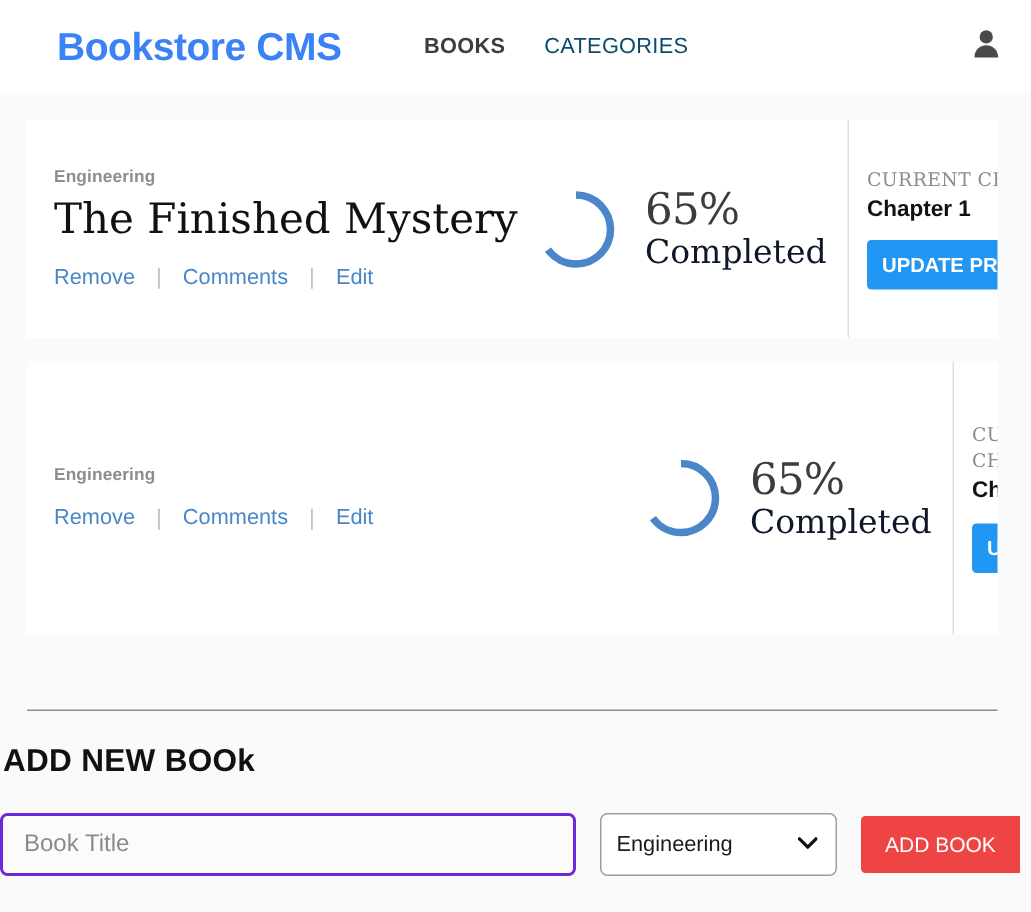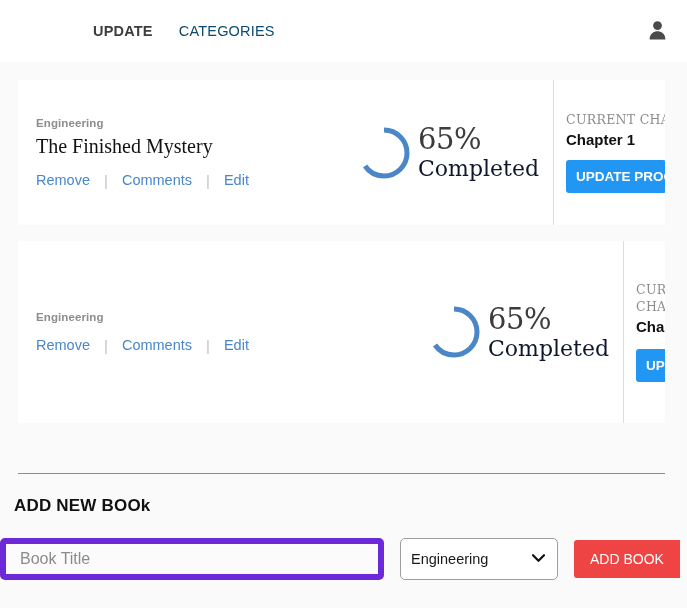--- a/index.html
+++ b/index.html
@@ -82,21 +82,21 @@
     color: #8d8d8d;
     letter-spacing: 0.1px;
     margin-bottom: 6px;
   }
   .book-title {
     font-family: "DejaVu Serif", "Liberation Serif", serif;
     color: #111111;
     font-weight: normal;
     margin: 0 0 4px 0;
   }
-  .card.one .book-title { font-size: 20px; line-height: 1.15; font-family: Liberation Serif, serif; }
+  .card.one .book-title { font-size: 28px; line-height: 1.15; }
   .card.two .book-title { font-size: 25px; line-height: 1.28; }
 
   .card-actions {
     margin-top: 14px;
     display: flex;
     align-items: center;
     font-size: 14.5px;
   }
   .action-link {
     color: #4a86c8;
@@ -114,21 +114,21 @@
     display: flex;
     align-items: center;
     flex: 0 0 auto;
   }
   .ring {
     width: 56px;
     height: 56px;
     flex: 0 0 56px;
   }
   .pct-wrap {
-    margin-left: 6px;
+    margin-left: 18px;
     font-family: "DejaVu Serif", "Liberation Serif", serif;
     color: #3c3c3c;
     line-height: 1;
   }
   .pct {
     font-size: 29px;
     display: block;
     letter-spacing: -0.5px;
   }
   .pct-label {
@@ -188,36 +188,36 @@
     height: 1px;
     background: #8c8c8c;
     width: 100%;
     margin-top: 50px;
   }
   .form-section {
     background: #fafafa;
     padding: 22px 0 0 0;
   }
   .form-heading {
-    font-size: 17px;
+    font-size: 21px;
     font-weight: bold;
     color: #111111;
     letter-spacing: 0.2px;
-    padding-left: 14px;
+    padding-left: 2px;
   }
   .form-row {
     display: flex;
     align-items: center;
     margin-top: 22px;
     gap: 16px;
   }
   .title-input {
     width: 384px;
     height: 42px;
-    border: 6px solid #6d28d9;
+    border: 2px solid #6d28d9;
     border-radius: 5px;
     background: #fbfbfb;
     font-size: 16px;
     color: #333;
     padding: 0 14px;
     font-family: "Liberation Sans", sans-serif;
     outline: none;
   }
   .title-input::placeholder { color: #8b8b8b; }
   .category-select {
@@ -256,22 +256,23 @@
     font-weight: normal;
     font-family: "Liberation Sans", sans-serif;
     white-space: nowrap;
     cursor: pointer;
   }
 </style>
 </head>
 <body>
 
 <div class="header">
+  <div class="brand">Bookstore CMS</div>
   <nav class="nav">
-    <a href="#" class="nav-link active">UPDATE</a>
+    <a href="#" class="nav-link active">BOOKS</a>
     <a href="#" class="nav-link inactive">CATEGORIES</a>
   </nav>
   <div class="avatar-wrap">
     <span class="avatar-glyph">
       <svg width="19" height="20" viewBox="0 0 19 20" aria-hidden="true">
         <circle cx="9.5" cy="5.6" r="4.4" fill="#4a4a4a"></circle>
         <path d="M1.6 19.4 C1.6 13.6 6.0 11.2 9.5 11.2 C13.0 11.2 17.4 13.6 17.4 19.4 Z" fill="#4a4a4a"></path>
       </svg>
     </span>
   </div>

